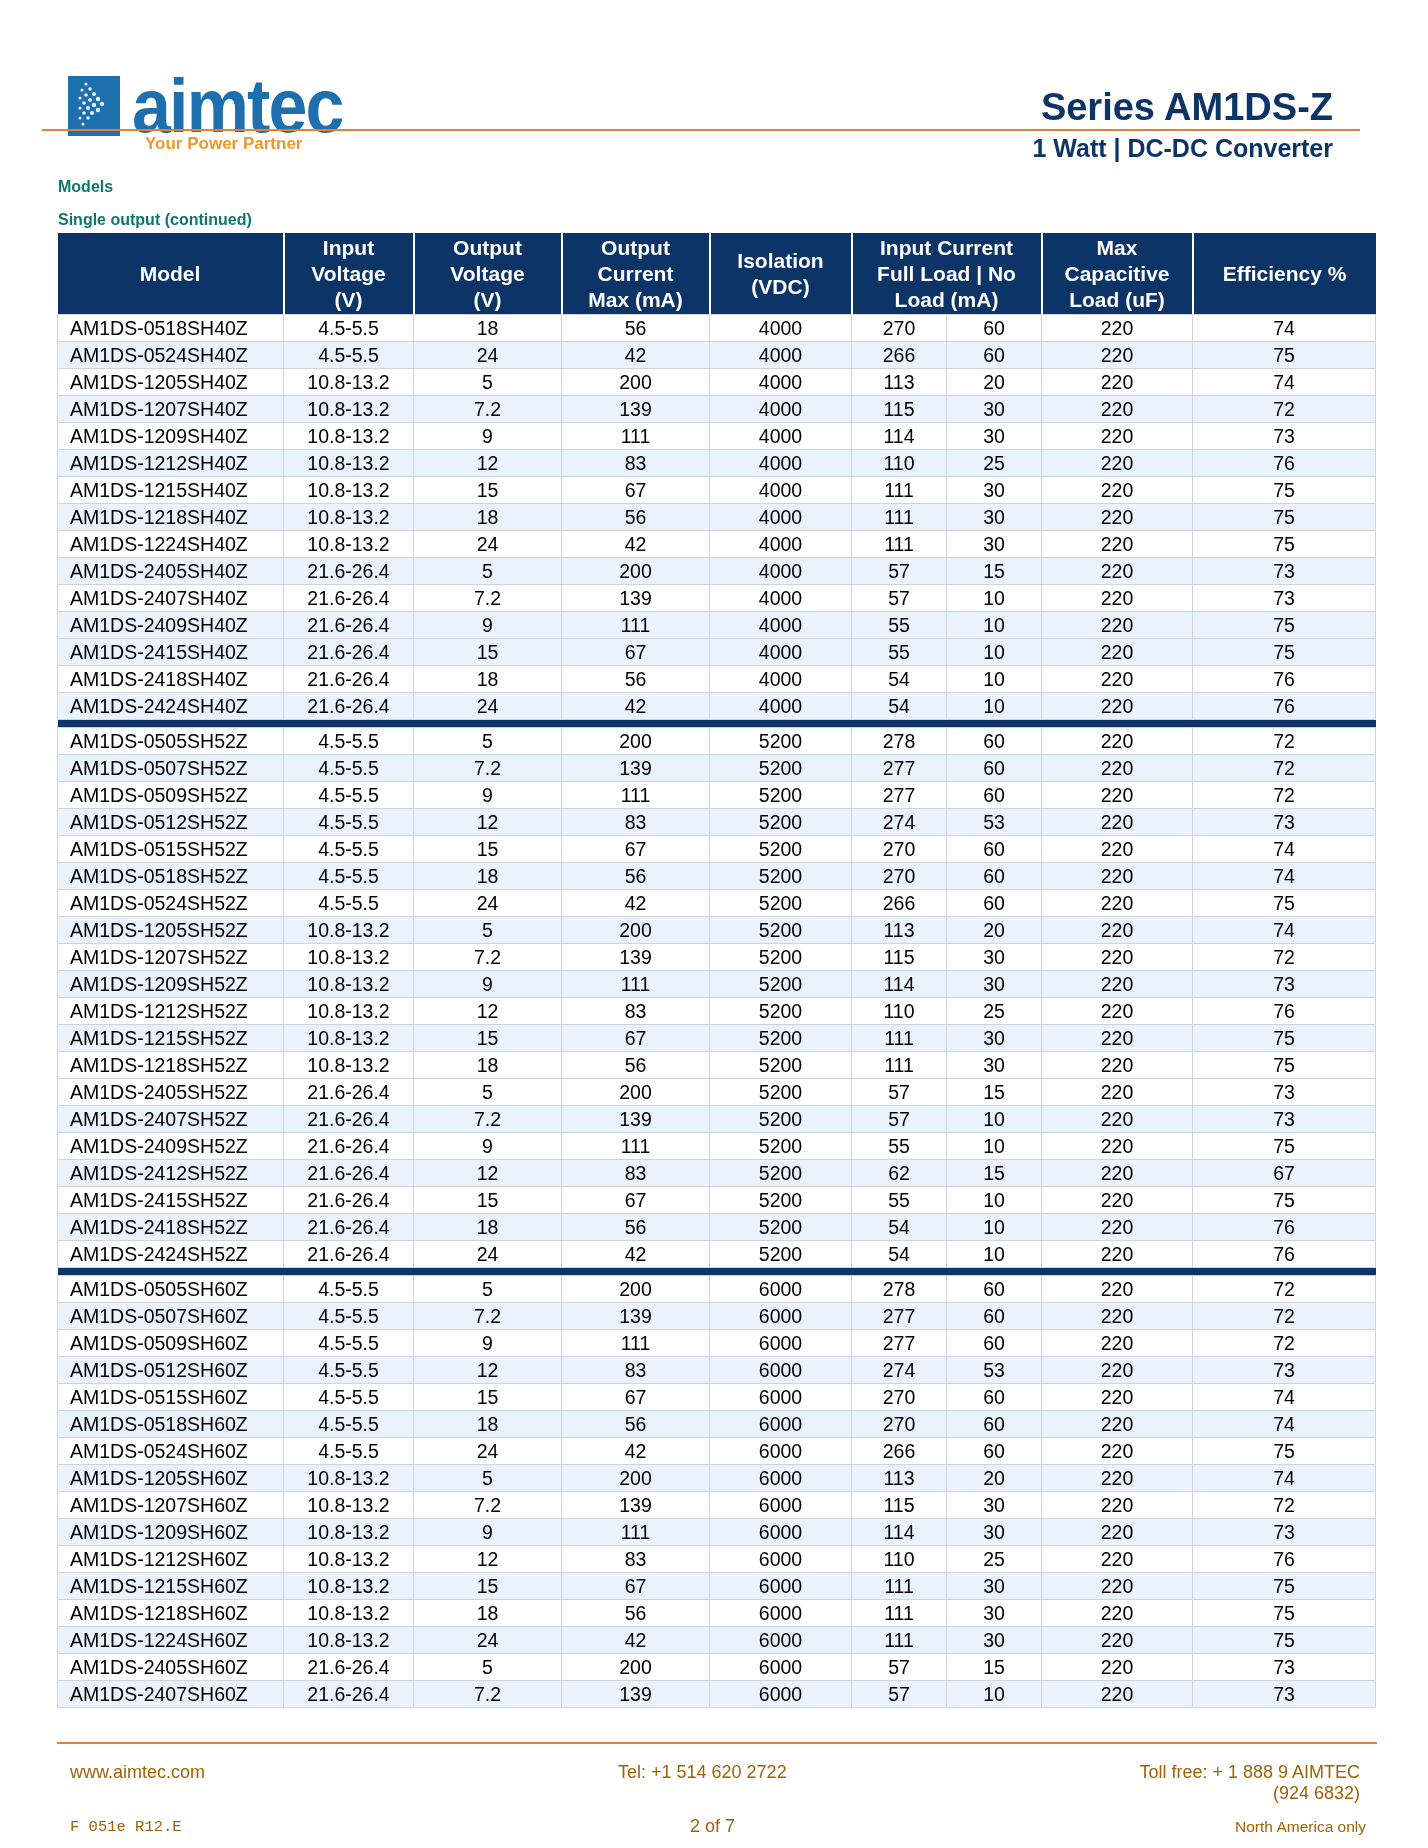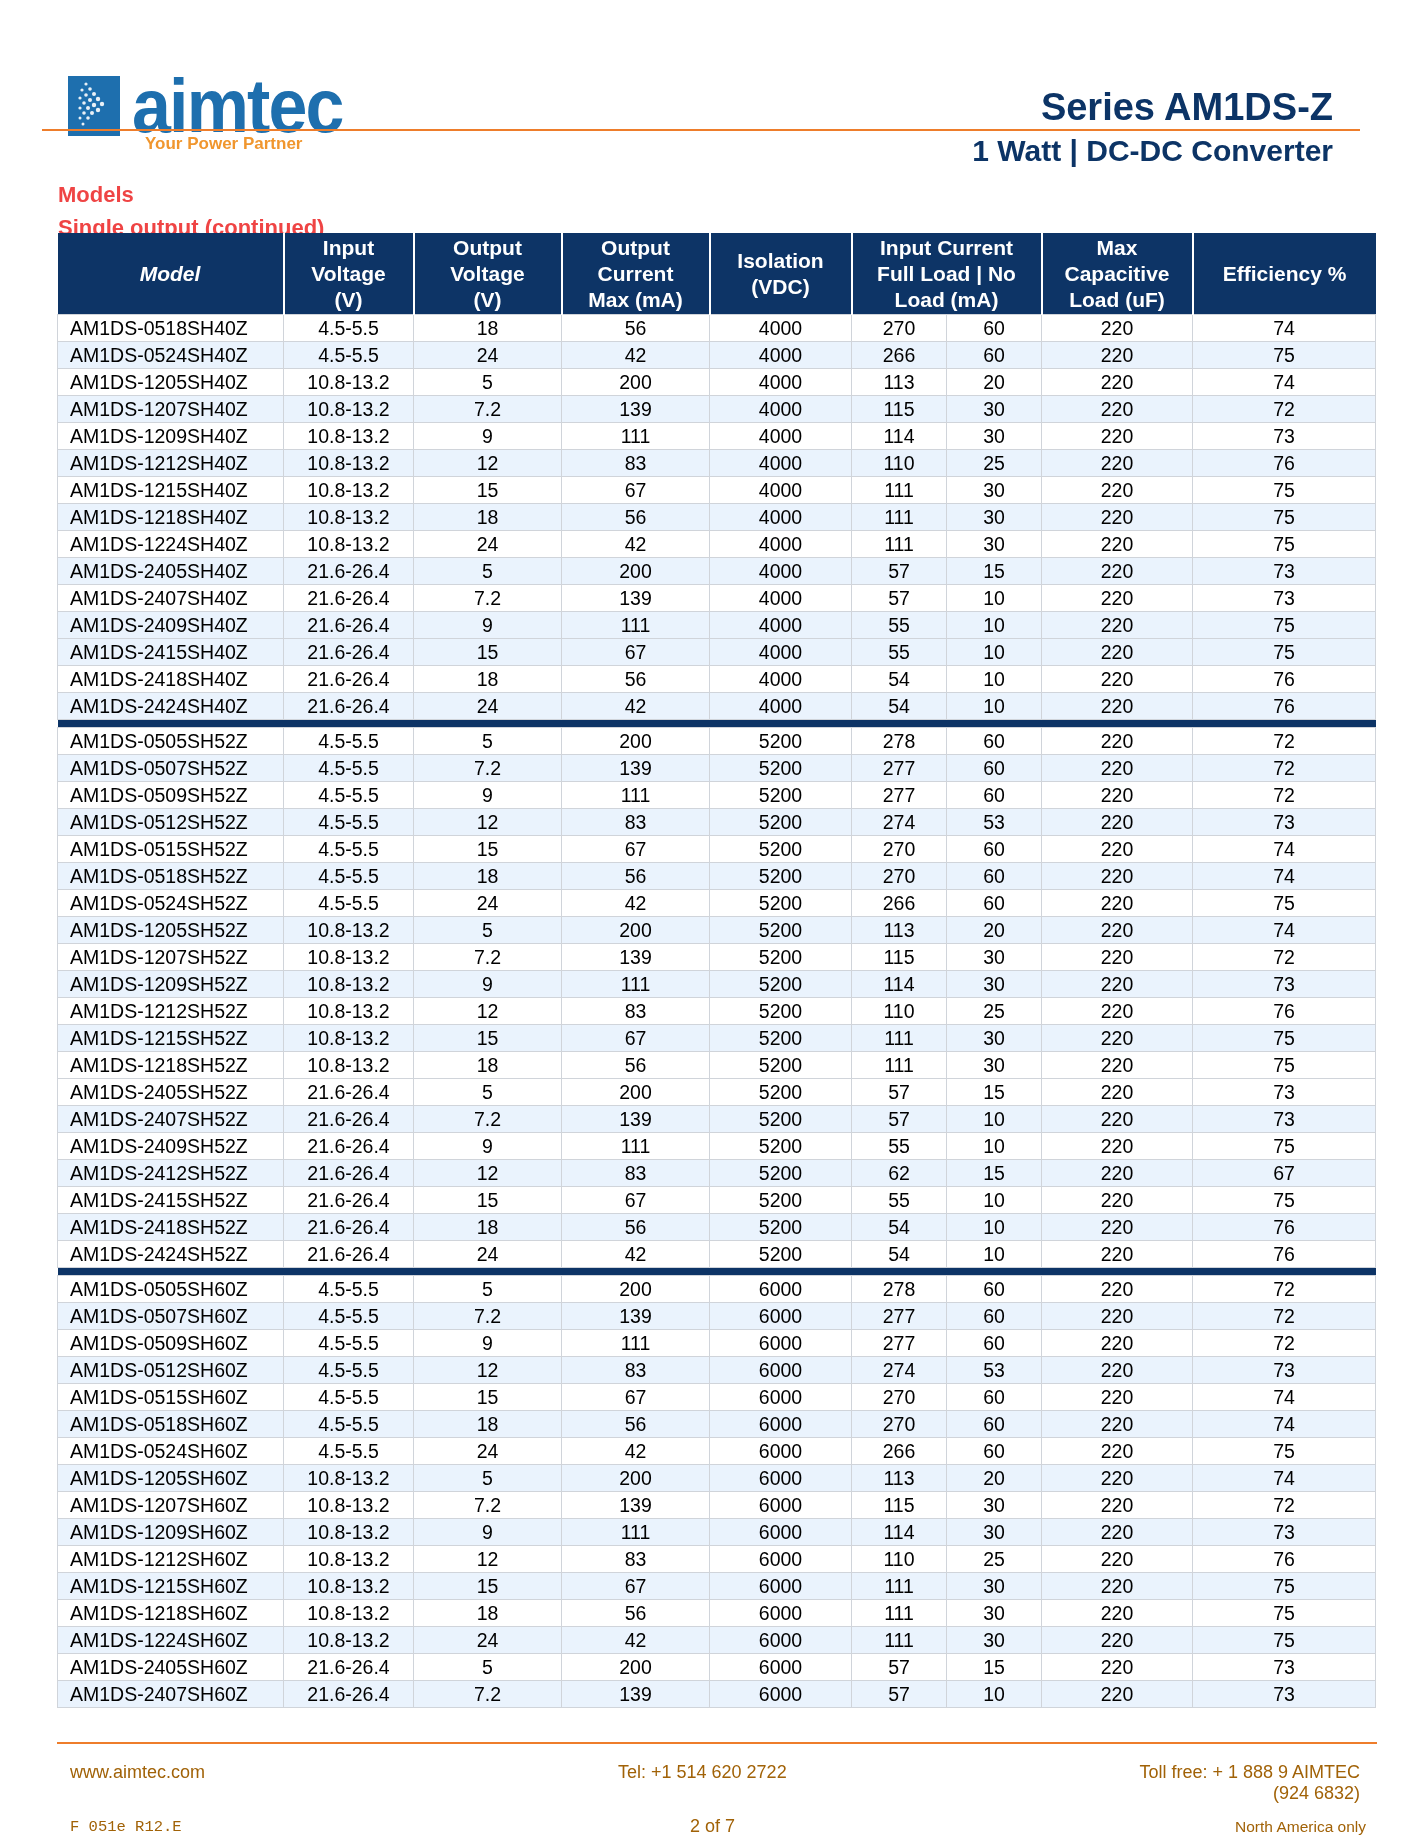--- a/index.html
+++ b/index.html
@@ -6,27 +6,27 @@
   body { width: 1428px; height: 1848px; position: relative; font-family: "Liberation Sans", sans-serif; color: #000; overflow: hidden; }
 
   .logo { position: absolute; left: 68px; top: 66px; height: 70px; display: flex; align-items: flex-end; }
   .logo-mark { width: 52px; height: 60px; background: #1e6fae; position: relative; overflow: hidden; }
   .logo-mark svg { position: absolute; left: 0; top: 0; }
   .logo-word { font-family: "Liberation Sans", sans-serif; font-weight: bold; font-size: 76px; line-height: 60px; color: #1e6fae; margin-left: 12px; letter-spacing: -2px; transform: scaleX(0.92); transform-origin: left bottom; height: 60px; }
   .orange-rule-top { position: absolute; left: 42px; top: 129px; width: 1318px; height: 2px; background: #ee7d2b; }
   .tagline { position: absolute; left: 145px; top: 134px; font-size: 17px; font-weight: bold; color: #f0962e; }
 
   .series-title { position: absolute; right: 95px; top: 86px; font-size: 38px; font-weight: bold; color: #0c3466; text-align: center; }
-  .series-sub { position: absolute; right: 95px; top: 134px; font-size: 30px; font-weight: bold; color: #0c3466; text-align: left; }
-
-  .section-title { position: absolute; left: 58px; top: 170px; font-size: 22px; font-weight: bold; color: #ef4444; line-height: 33px; margin-top: 8px; }
+  .series-sub { position: absolute; right: 95px; top: 134px; font-size: 25px; font-weight: bold; color: #0c3466; text-align: left; }
+
+  .section-title { position: absolute; left: 58px; top: 170px; font-size: 16px; font-weight: bold; color: #0f766e; line-height: 33px; }
 
   table.models { position: absolute; left: 57px; top: 233px; width: 1318px; border-collapse: collapse; table-layout: fixed; font-size: 19.5px; }
   table.models th { background: #0d3466; color: #fff; font-weight: bold; font-size: 21px; line-height: 26px; text-align: center; vertical-align: middle; border-left: 2px solid #ffffff; padding: 0; height: 81px; }
-  table.models th:first-child { border-left: none; font-style: italic; }
+  table.models th:first-child { border-left: none; }
   table.models th .hl { display: block; }
   table.models td { height: 26px; padding: 0; text-align: center; border: 1px solid #d0d4da; line-height: 25px; }
   table.models td.model { text-align: left; padding-left: 12px; }
   table.models tr.even td { background: #ffffff; }
   table.models tr.odd td { background: #eaf3fd; }
   table.models tr.sep td { background: #0d3466; height: 7px; border: none; padding: 0; line-height: 7px; }
 
   .orange-rule-bottom { position: absolute; left: 57px; top: 1742px; width: 1320px; height: 2px; background: #ee7d2b; }
   .foot { position: absolute; font-size: 18px; color: #a16207; }
   .foot-small { font-size: 15.5px; }

